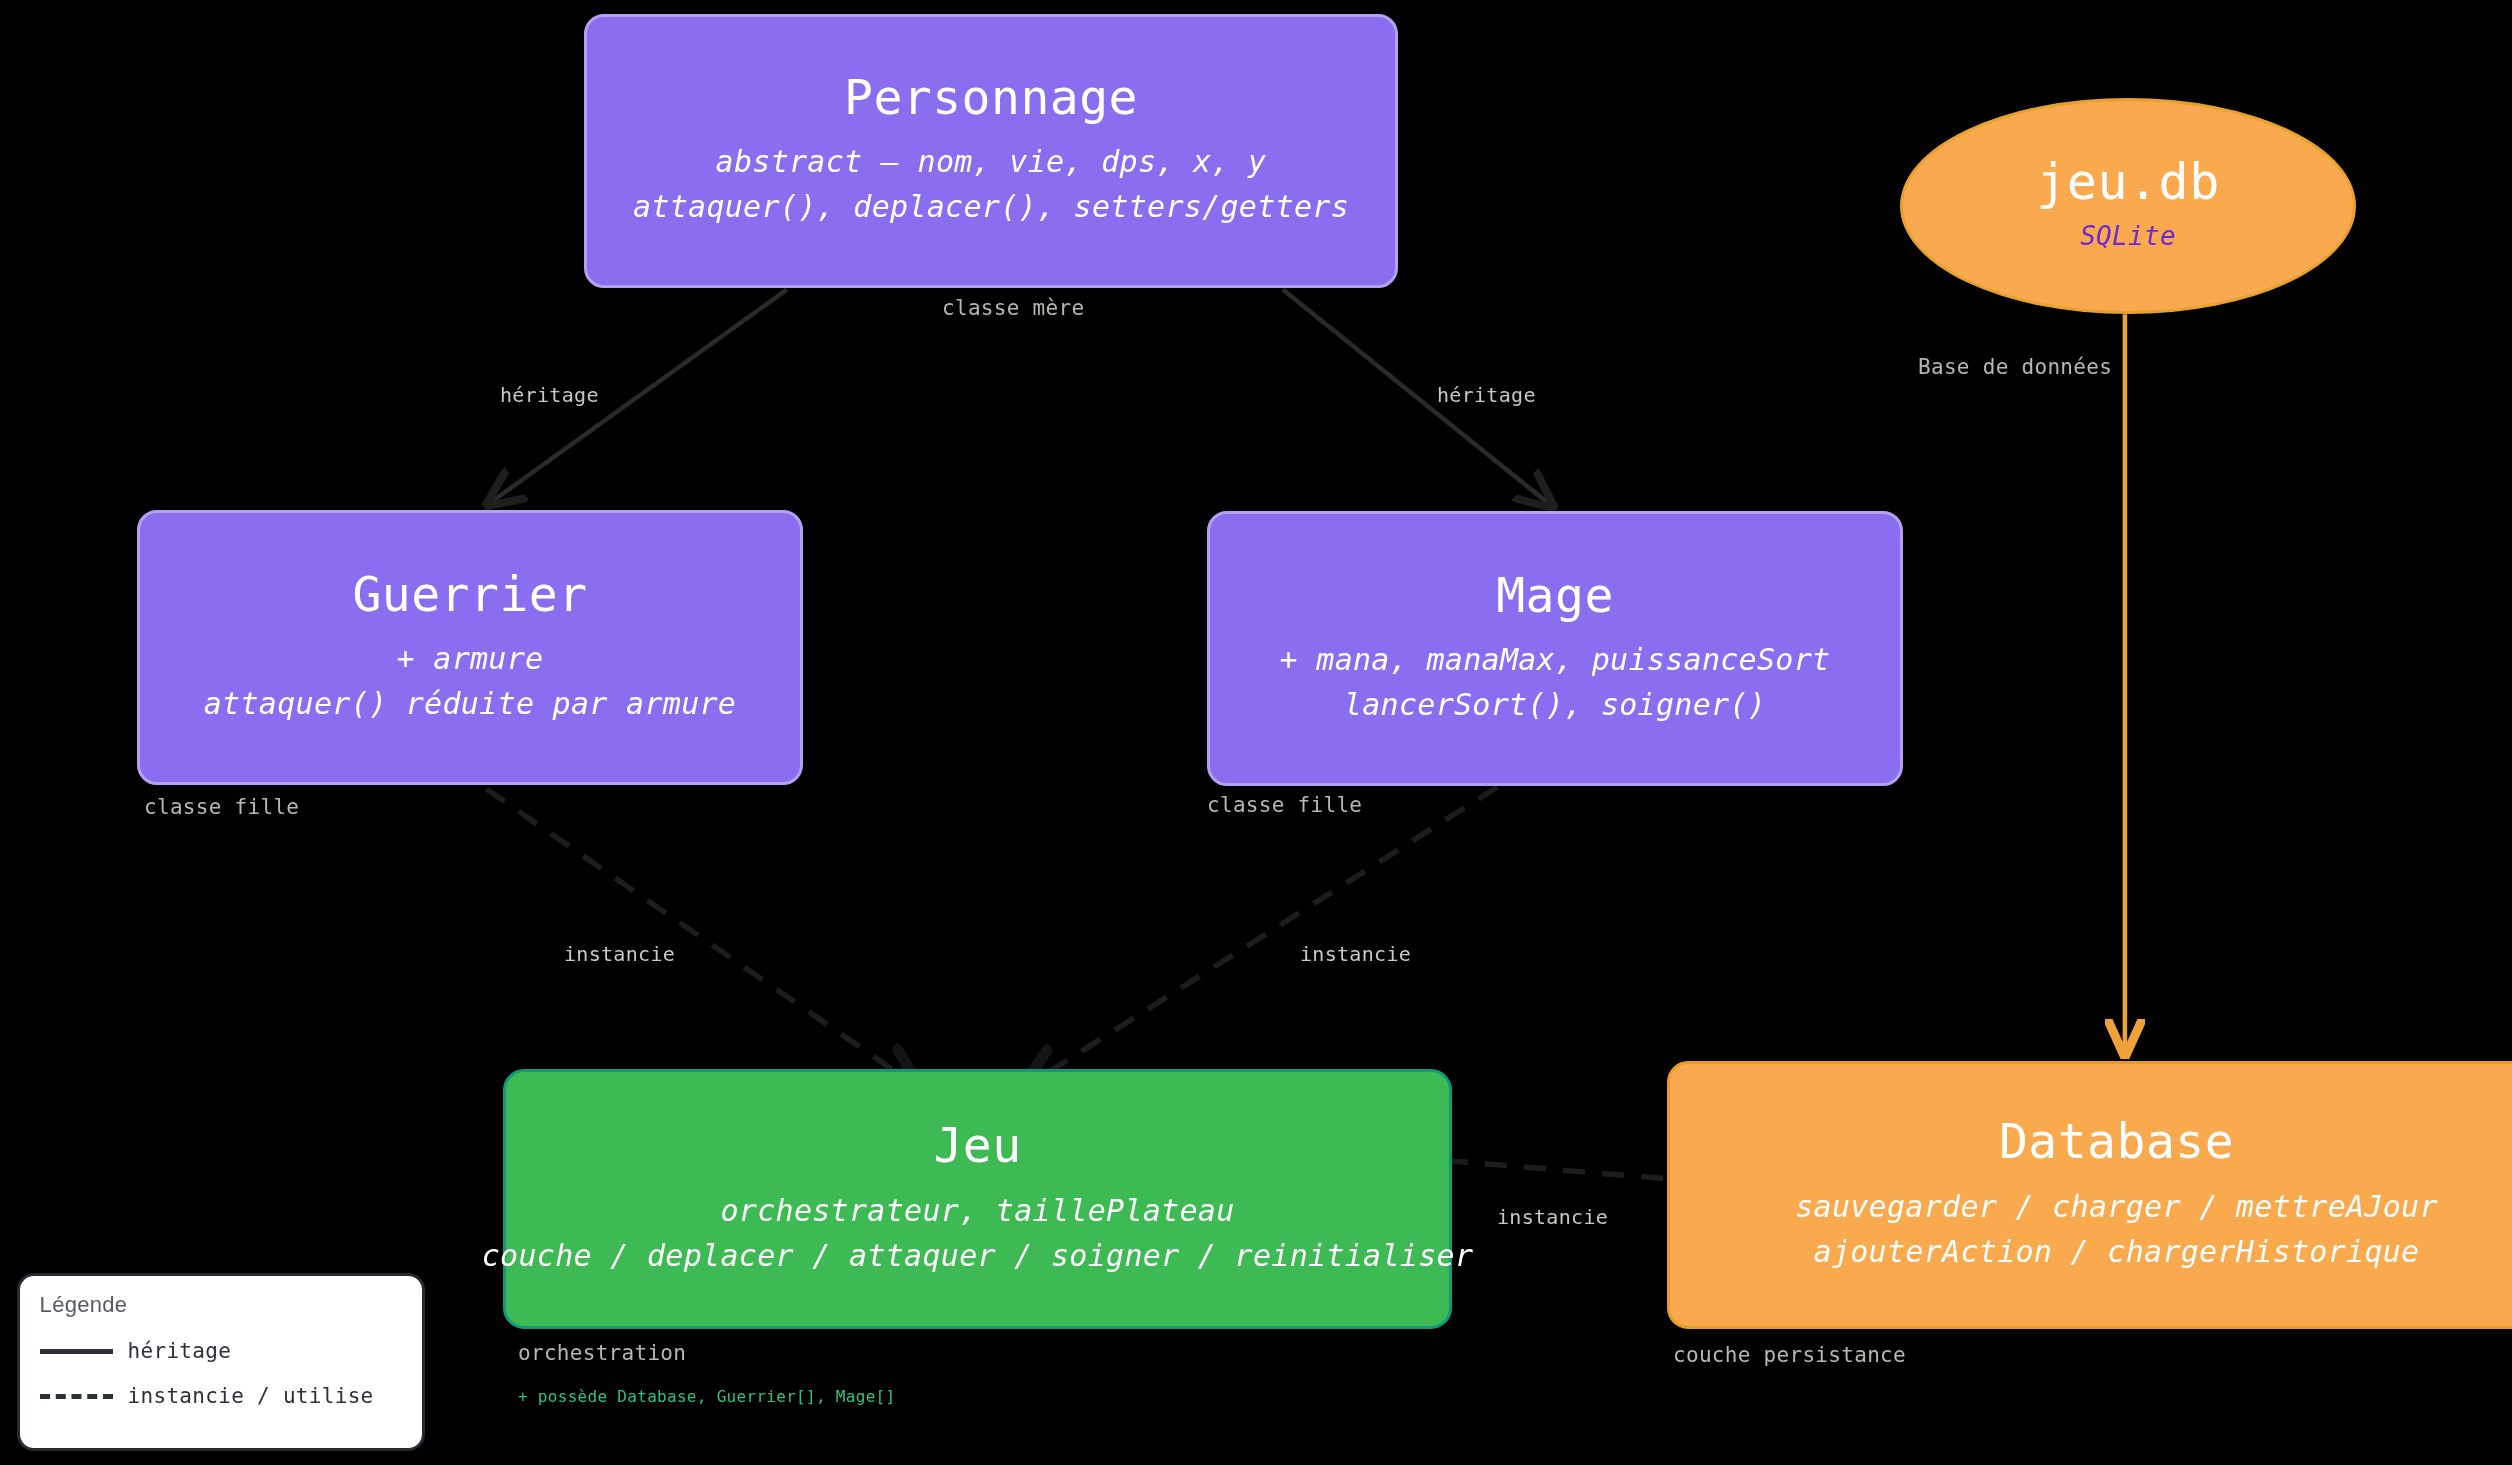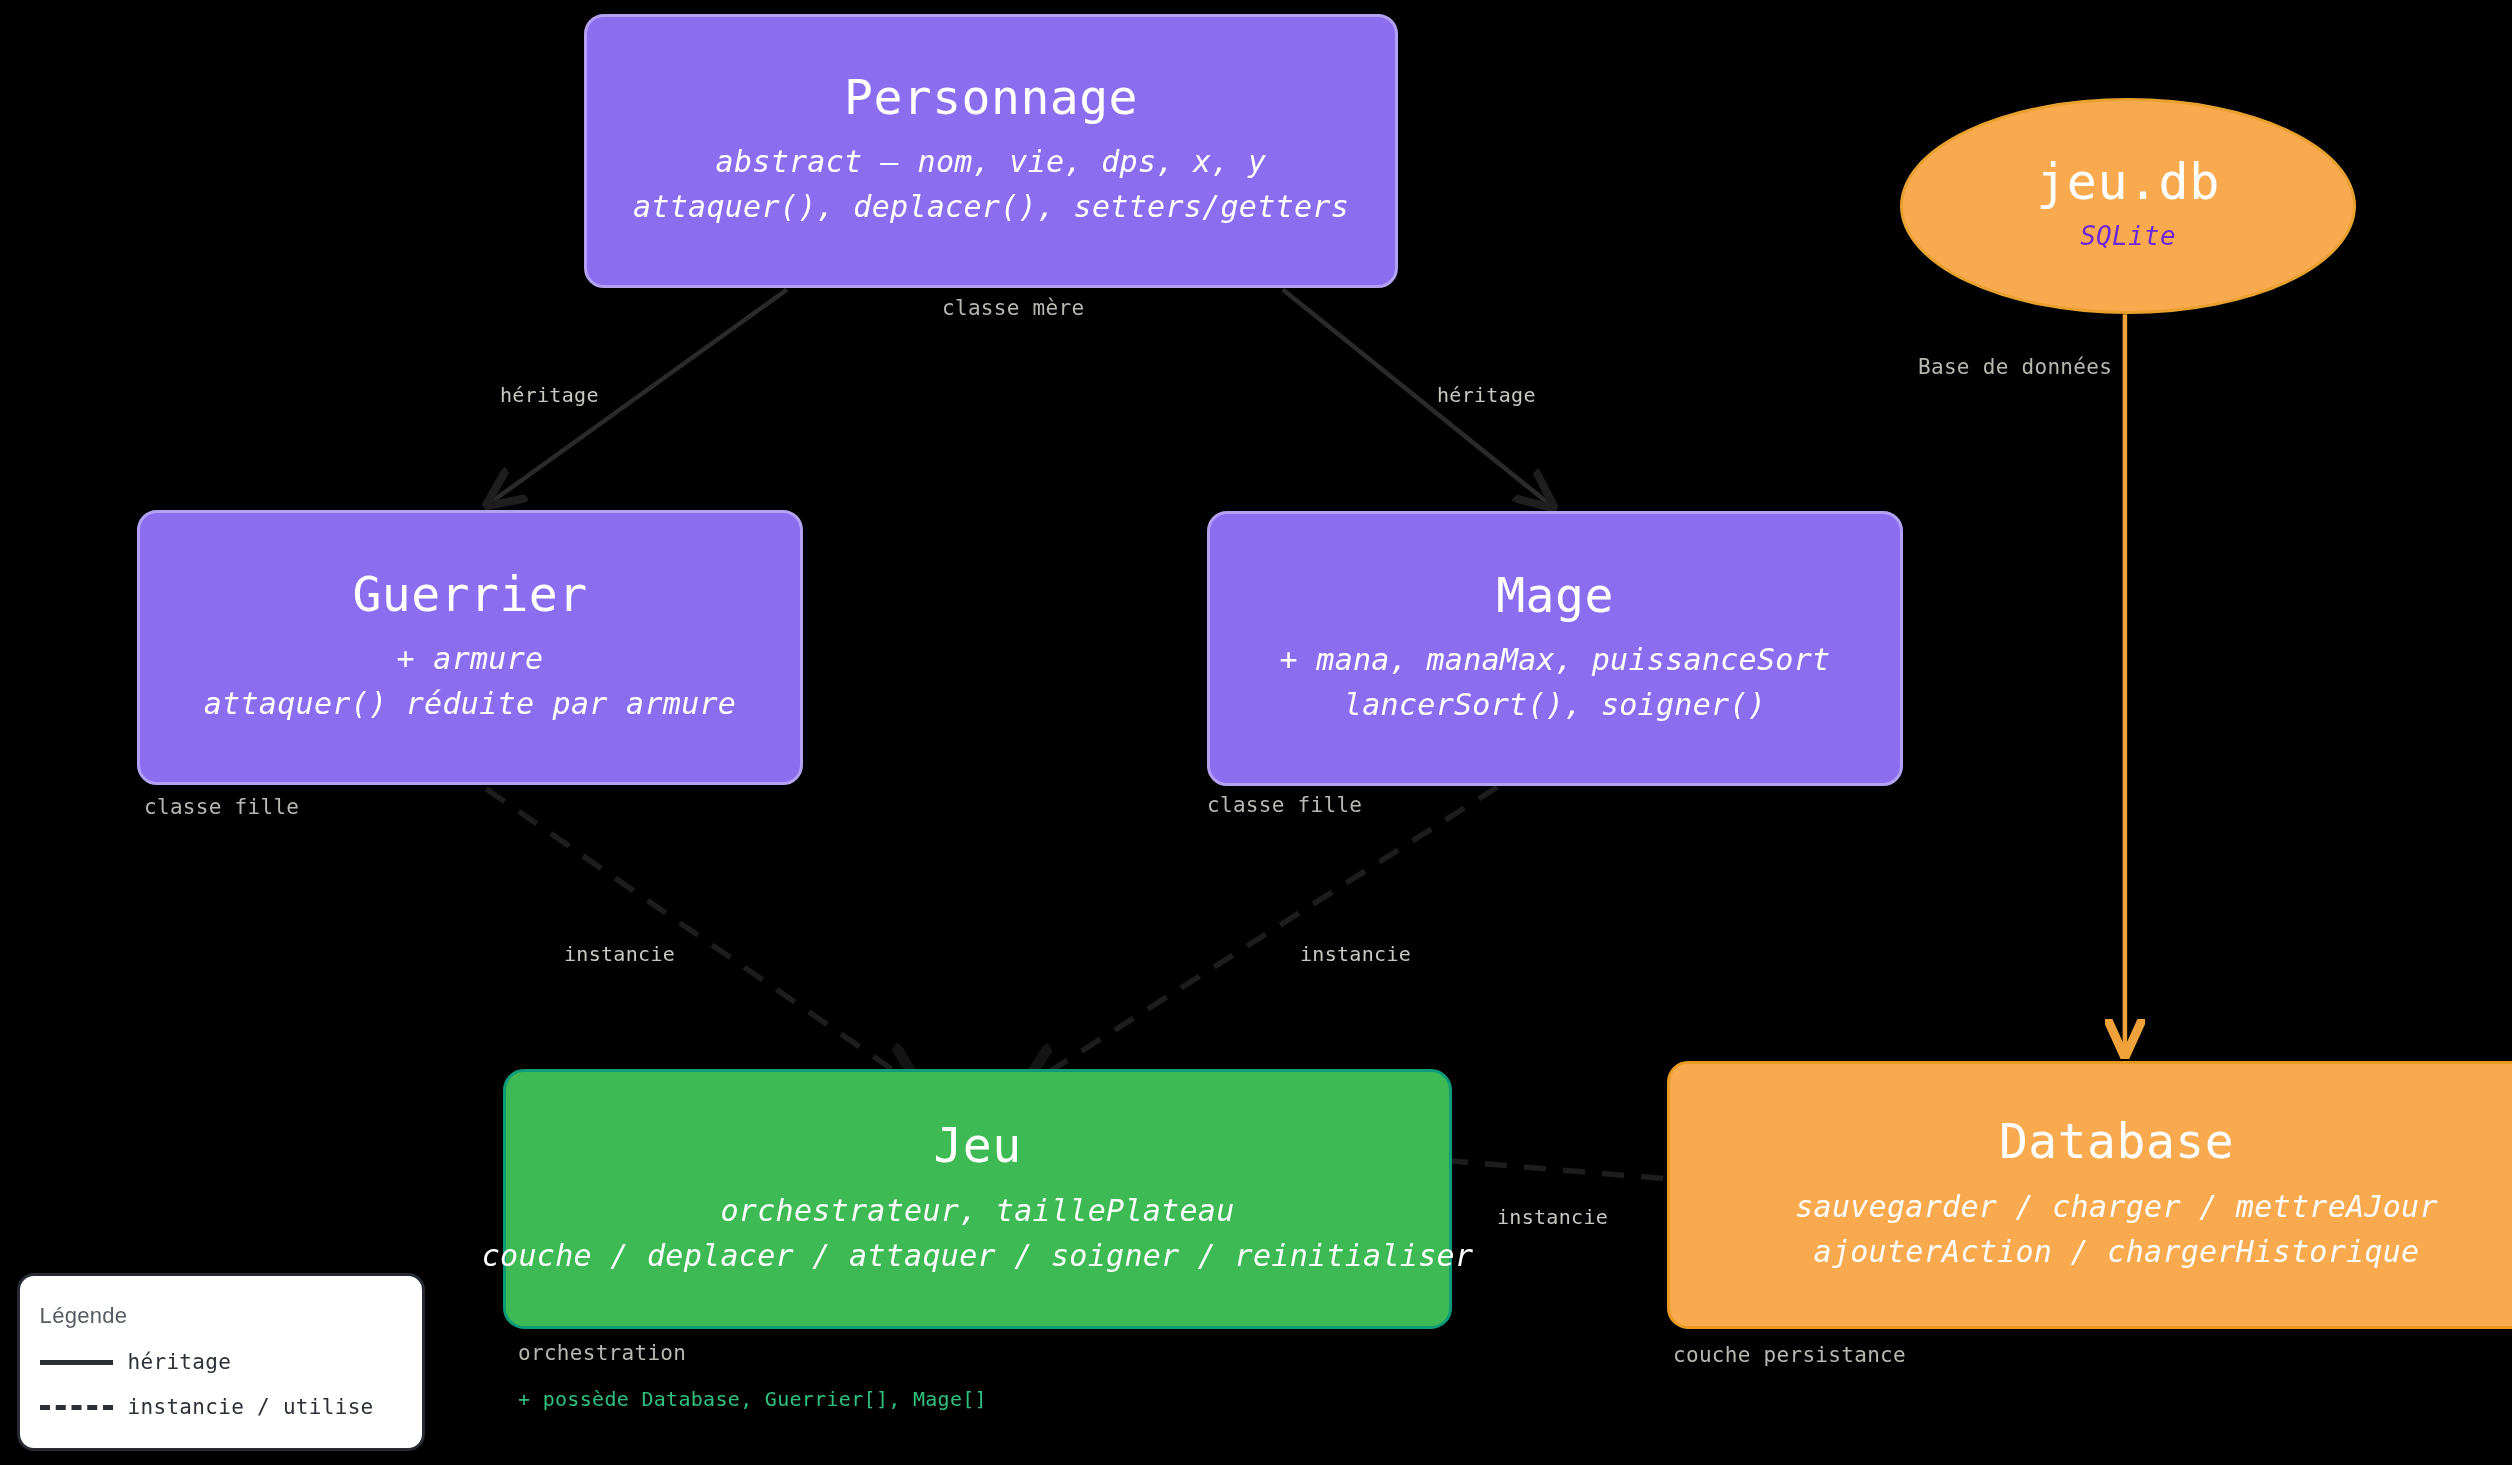--- a/index.html
+++ b/index.html
@@ -83,36 +83,36 @@
   .node-caption {
     position: absolute;
     color: #b8b8b0;
     font-size: 21px;
     letter-spacing: 0.3px;
     white-space: nowrap;
   }
   .note-green {
     position: absolute;
     color: #2ec27e;
-    font-size: 20px;
+    font-size: 16px;
     letter-spacing: 0.3px;
     white-space: nowrap;
   }
 
   .legend {
     position: absolute;
     left: 16.6px;
     top: 1273px;
     width: 408px;
     height: 178px;
     box-sizing: border-box;
     background: #ffffff;
     border: 3.5px solid #262b33;
     border-radius: 17px;
-    padding: 27px 20px 0 20px;
+    padding: 16px 20px 0 20px;
   }
   .legend-title {
     color: #555b63;
     font-family: "Liberation Sans", sans-serif;
     font-size: 22px;
     letter-spacing: 0.3px;
   }
   .legend-row {
     display: flex;
     align-items: center;

